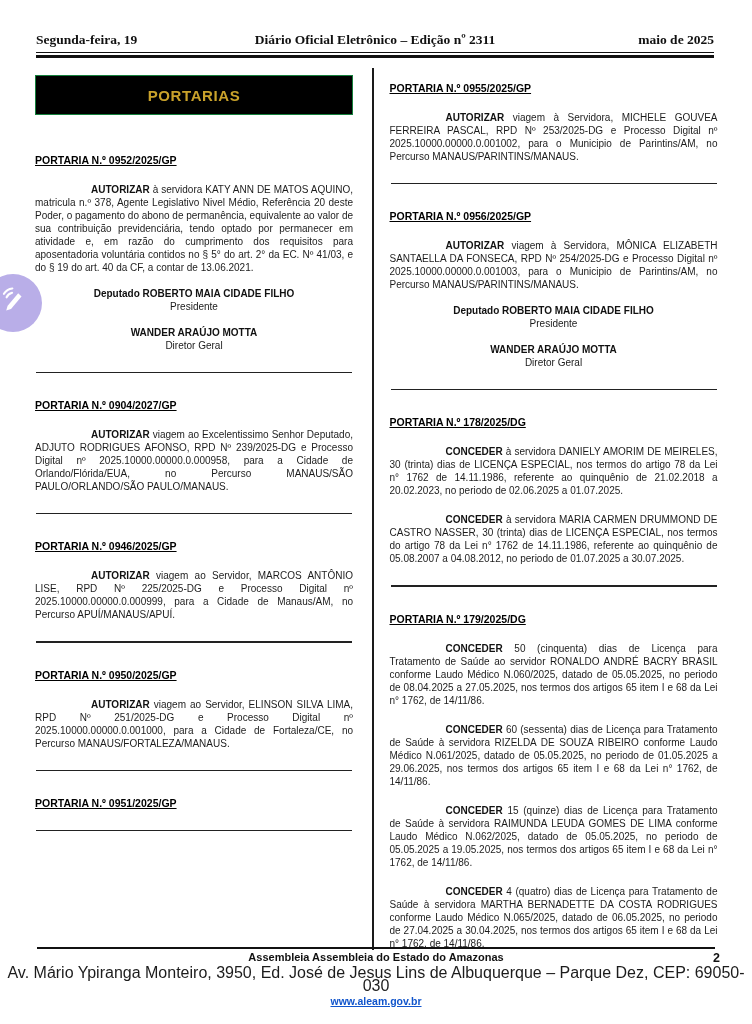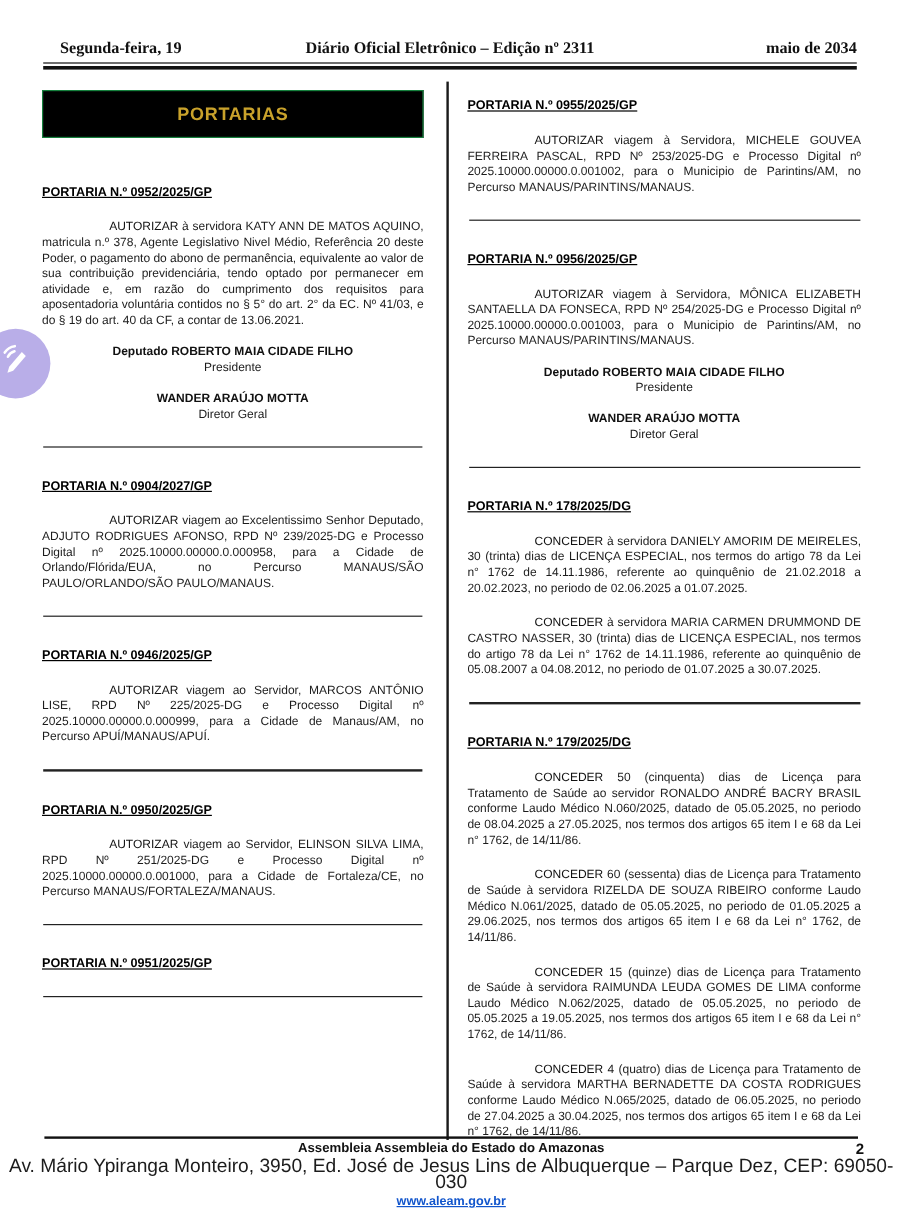--- a/index.html
+++ b/index.html
@@ -5,21 +5,21 @@
   html,body{margin:0;padding:0;background:#ffffff;}
   .page{
     position:relative;width:752px;height:1024px;background:#fff;overflow:hidden;
     font-family:"Liberation Sans","DejaVu Sans",sans-serif;color:#1a1a1a;
   }
   
   .masthead{
     position:absolute;left:36px;right:38px;top:32px;height:18px;
     font-family:"Liberation Serif","DejaVu Serif",serif;font-weight:bold;font-size:13.5px;color:#111;
   }
-  .mh-left{position:absolute;left:14px;top:0;text-align:center;}
+  .mh-left{position:absolute;left:0;top:0;text-align:center;}
   .mh-center{position:absolute;left:0;right:0;top:0;text-align:center;}
   .mh-right{position:absolute;right:0;top:0;}
   .masthead-rule{
     position:absolute;left:36px;right:38px;top:52px;height:2px;
     border-top:1.4px solid #111;border-bottom:3px solid #111;
   }
   
   .cols{position:absolute;left:35px;top:68px;display:flex;align-items:stretch;}
   .col{width:318px;}
   .col-right{width:328px;padding-top:14px;}
@@ -32,21 +32,21 @@
   .banner span{font-weight:bold;font-size:15px;letter-spacing:.6px;}
   
   .p-head{
     margin:0;font-size:10.5px;font-weight:bold;color:#000;
     text-decoration:underline;line-height:13px;
   }
   .p-body{
     margin:16px 0 0 0;font-size:10px;line-height:13px;text-align:justify;
     text-indent:56px;color:#1c1c1c;
   }
-  .p-lead{font-weight:normal;color:#111;}
+  .p-lead{font-weight:bold;color:#111;}
   .sig{margin-top:14px;text-align:center;font-size:10px;line-height:12.5px;}
   .sig-name{font-weight:bold;color:#111;}
   .divider{height:1.2px;background:#222;margin:20px 1px 26px 1px;}
   
   .fab{
     position:absolute;left:-16px;top:274px;width:58px;height:58px;border-radius:50%;
     background:#B9AEE8;display:flex;align-items:center;justify-content:center;z-index:6;cursor:pointer;
   }
   
   .footer-rule{position:absolute;left:37px;right:37px;top:947px;height:1.5px;background:#111;}
@@ -57,21 +57,21 @@
   .page-num{position:absolute;right:32px;top:951px;font-weight:bold;font-size:12.5px;color:#111;}
 </style>
 </head>
 <body>
 
 <div class="page">
 
   <div class="masthead">
     <span class="mh-left">Segunda-feira, 19</span>
     <span class="mh-center">Diário Oficial Eletrônico – Edição nº 2311</span>
-    <span class="mh-right">maio de 2034</span>
+    <span class="mh-right">maio de 2025</span>
   </div>
   <div class="masthead-rule"></div>
 
   <div class="fab" style="background: rgb(185, 174, 232);">
     <span>
       <svg width="32" height="32" viewBox="0 0 24 24">
         <g fill="none" stroke="#ffffff" stroke-width="1.6" stroke-linecap="round">
           <path d="M7.2 9.2c.8-1.7 2.3-2.9 4.1-3.4"></path>
           <path d="M5.2 6.6C6.6 4.4 8.9 2.9 11.5 2.6"></path>
         </g>

